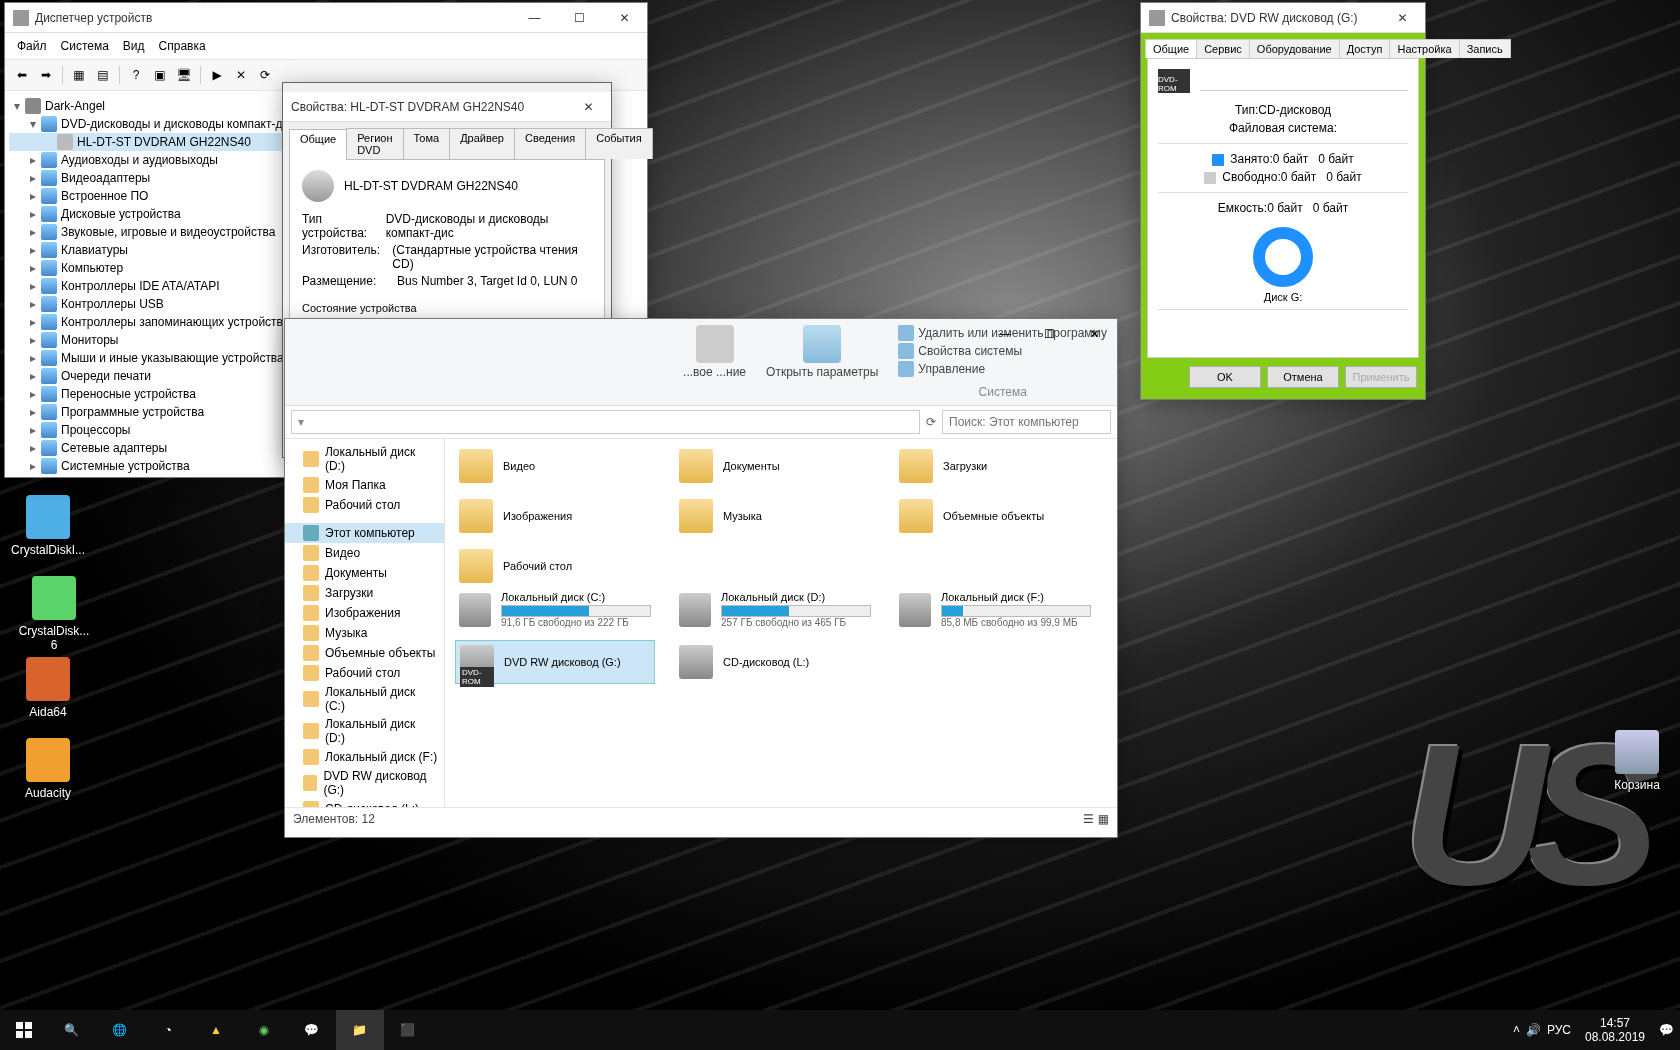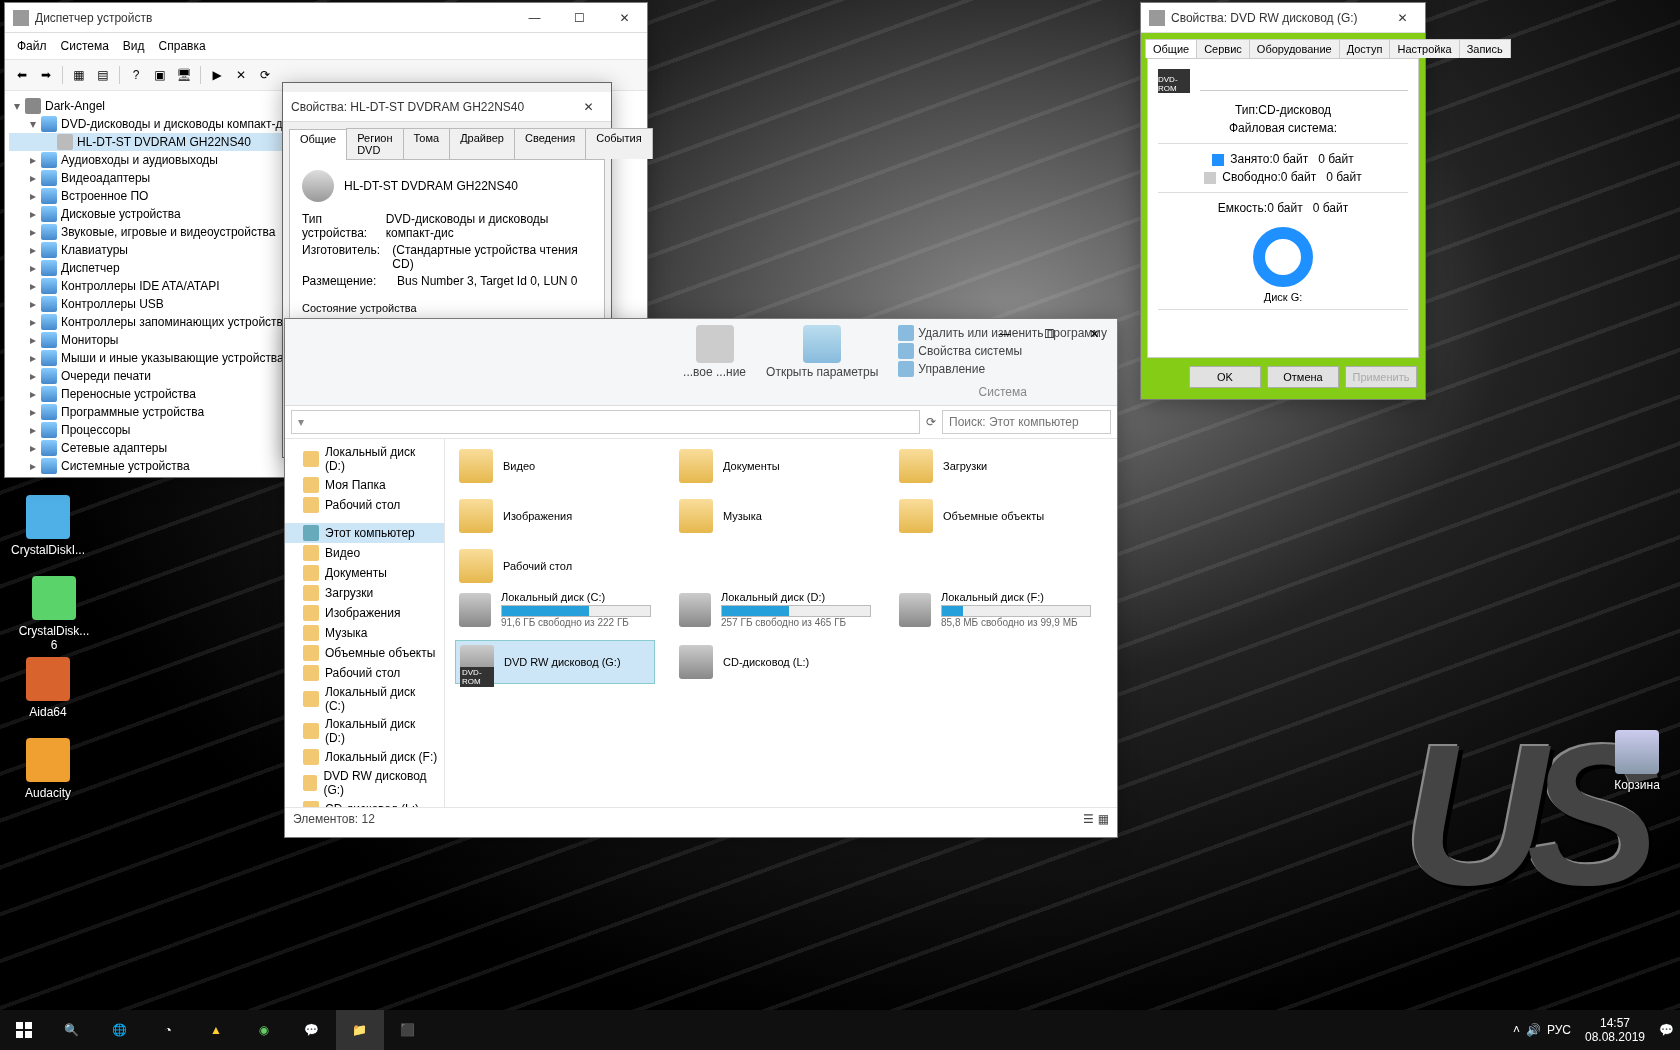--- a/index.html
+++ b/index.html
@@ -206,21 +206,21 @@
         <span>Звуковые, игровые и видеоустройства</span>
       </div>
       <div class="node ind1">
         <span class="tw">▸</span>
         <span class="nic"></span>
         <span>Клавиатуры</span>
       </div>
       <div class="node ind1">
         <span class="tw">▸</span>
         <span class="nic"></span>
-        <span>Диспетчер</span>
+        <span>Компьютер</span>
       </div>
       <div class="node ind1">
         <span class="tw">▸</span>
         <span class="nic"></span>
         <span>Контроллеры IDE ATA/ATAPI</span>
       </div>
       <div class="node ind1">
         <span class="tw">▸</span>
         <span class="nic"></span>
         <span>Контроллеры USB</span>

